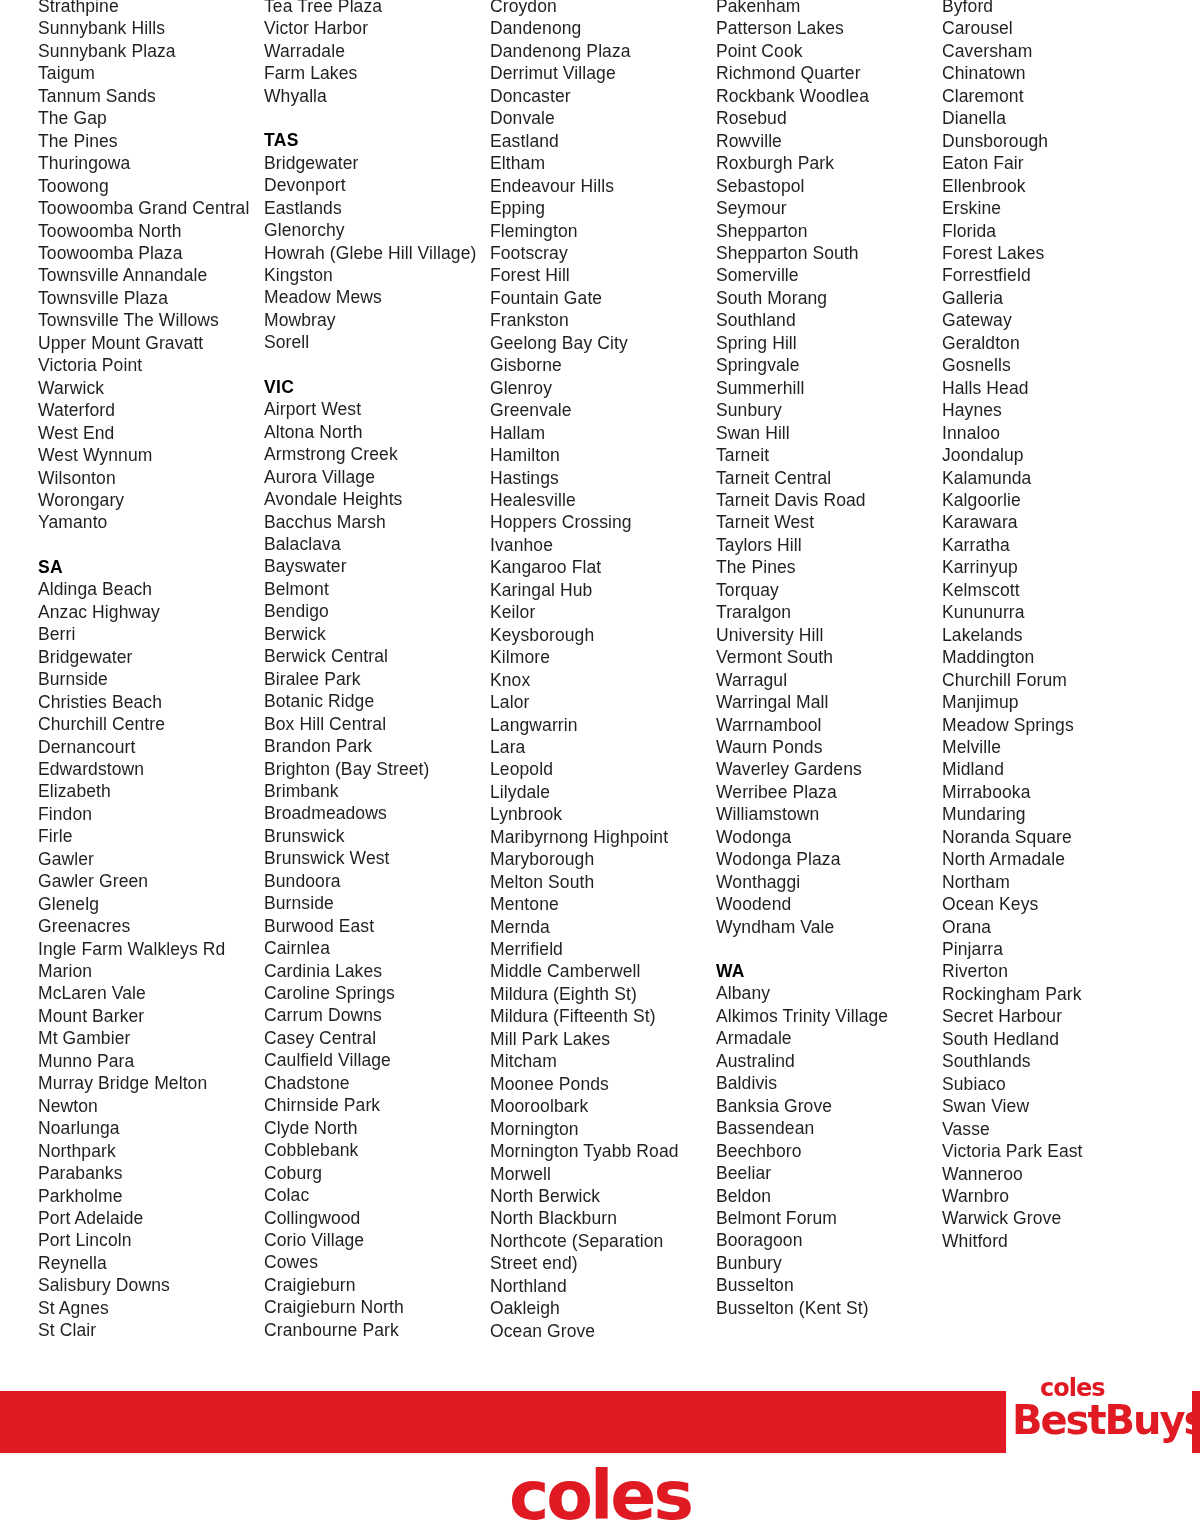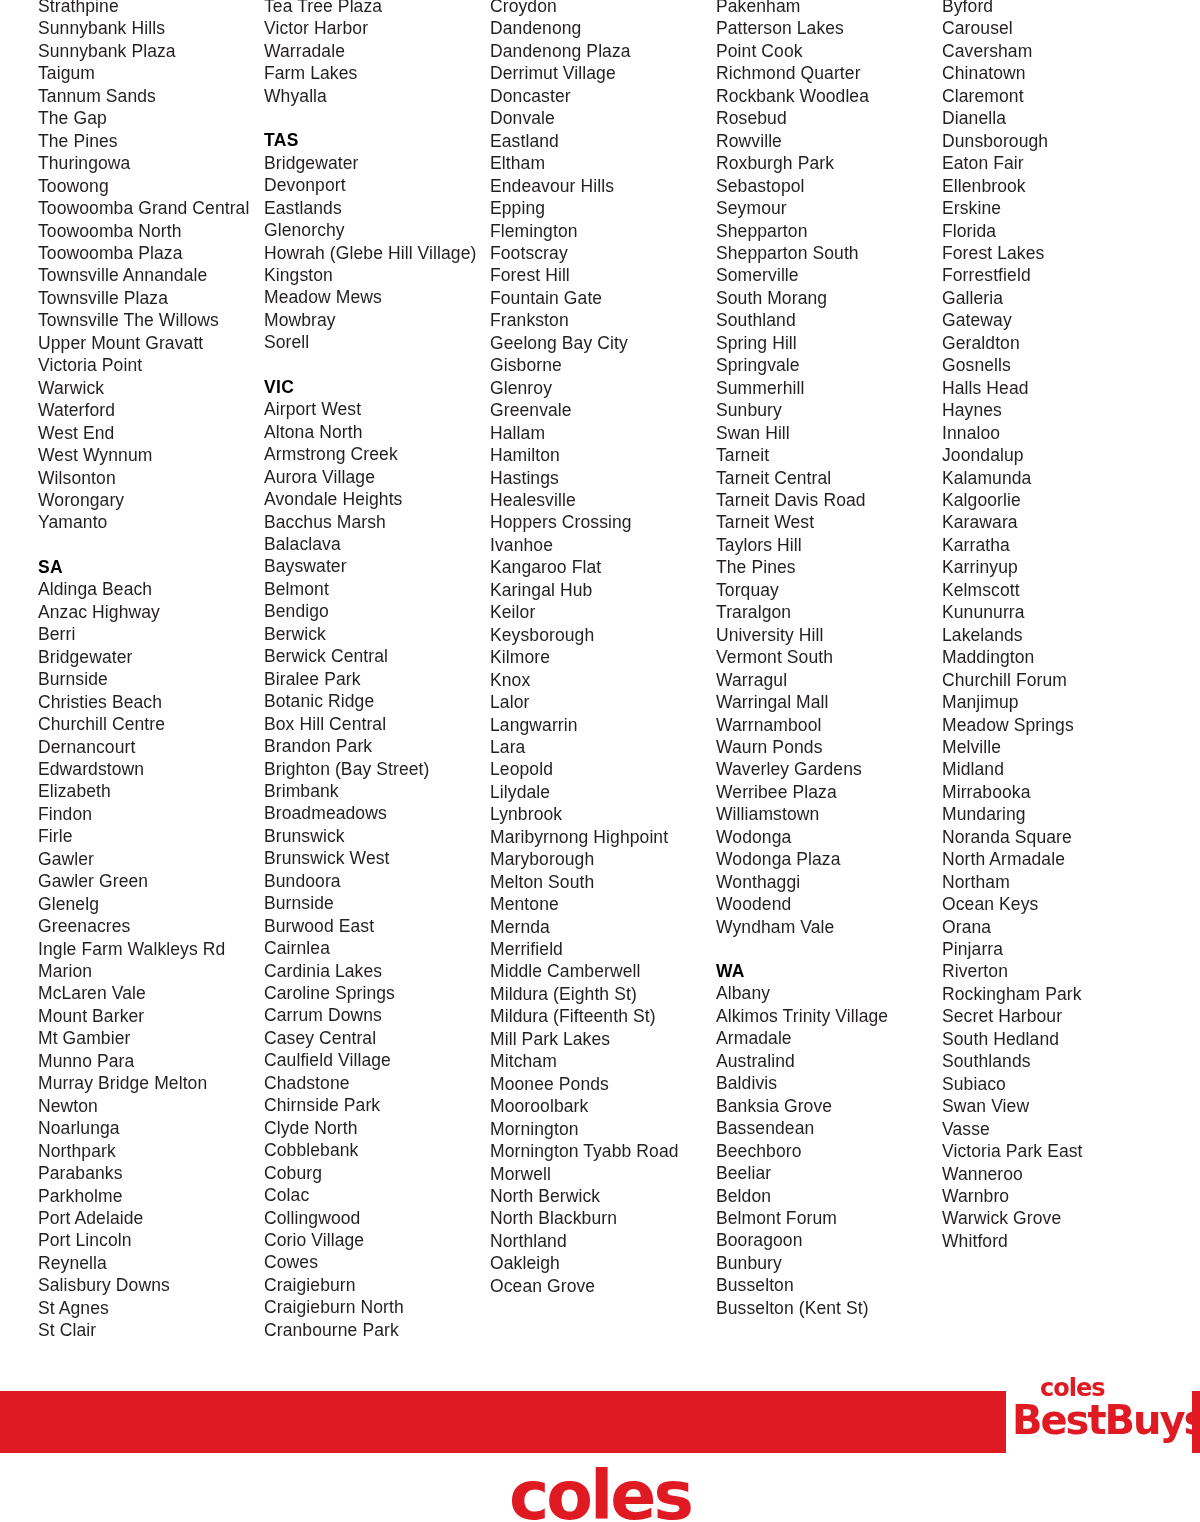--- a/index.html
+++ b/index.html
@@ -312,20 +312,21 @@
           <li class="entry">Mildura (Fifteenth St)</li>
           <li class="entry">Mill Park Lakes</li>
           <li class="entry">Mitcham</li>
           <li class="entry">Moonee Ponds</li>
           <li class="entry">Mooroolbark</li>
           <li class="entry">Mornington</li>
           <li class="entry">Mornington Tyabb Road</li>
           <li class="entry">Morwell</li>
           <li class="entry">North Berwick</li>
           <li class="entry">North Blackburn</li>
+          <li class="entry">Northcote (Separation Street end)</li>
           <li class="entry">Northland</li>
           <li class="entry">Oakleigh</li>
           <li class="entry">Ocean Grove</li>
         </ul>
       </div>
     </div>
 
     <div class="col">
       <div>
         <ul>

